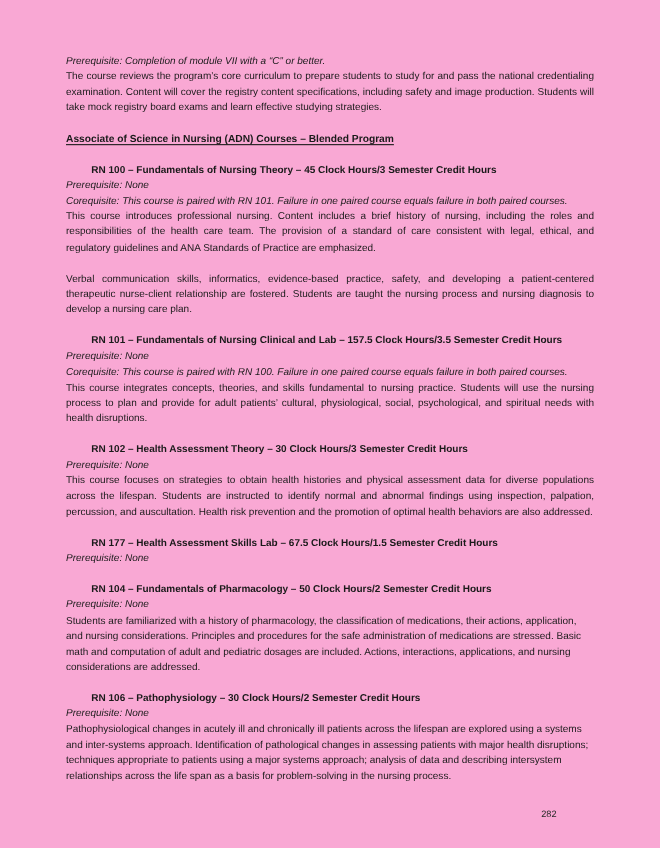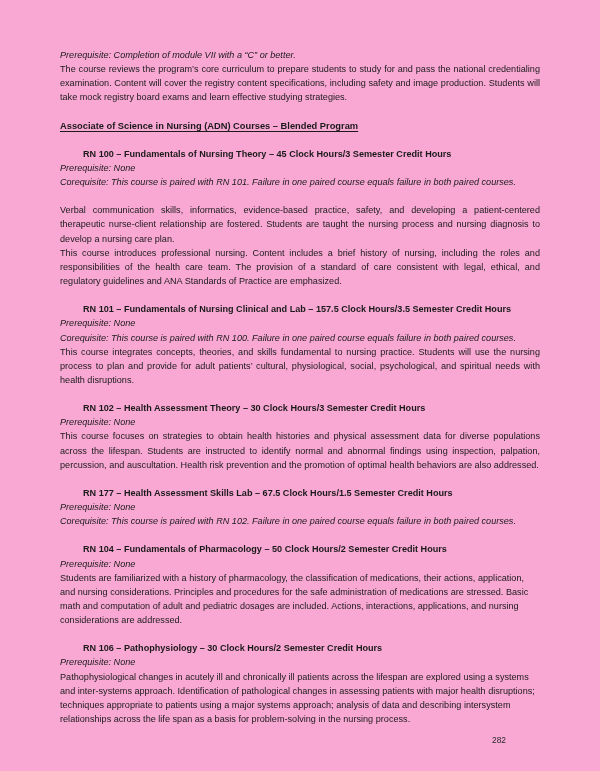--- a/index.html
+++ b/index.html
@@ -96,41 +96,40 @@
     </div>
 
     <div class="gap-md"></div>
 
     <p class="section-head">Associate of Science in Nursing (ADN) Courses – Blended Program</p>
 
     <div class="course-block">
       <p class="course-title">RN 100 – Fundamentals of Nursing Theory – 45 Clock Hours/3 Semester Credit Hours</p>
       <p class="ital left">Prerequisite: None</p>
       <p class="ital left">Corequisite: This course is paired with RN 101. Failure in one paired course equals failure in both paired courses.</p>
+      <p class="body-text just">This course introduces professional nursing. Content includes a brief history of nursing, including the roles and responsibilities of the health care team. The provision of a standard of care consistent with legal, ethical, and regulatory guidelines and ANA Standards of Practice are emphasized.</p>
       <p class="body-text just para-gap">Verbal communication skills, informatics, evidence-based practice, safety, and developing a patient-centered therapeutic nurse-client relationship are fostered. Students are taught the nursing process and nursing diagnosis to develop a nursing care plan.</p>
-      <p class="body-text just">This course introduces professional nursing. Content includes a brief history of nursing, including the roles and responsibilities of the health care team. The provision of a standard of care consistent with legal, ethical, and regulatory guidelines and ANA Standards of Practice are emphasized.</p>
     </div>
 
     <div class="course-block">
       <p class="course-title">RN 101 – Fundamentals of Nursing Clinical and Lab – 157.5 Clock Hours/3.5 Semester Credit Hours</p>
       <p class="ital left">Prerequisite: None</p>
       <p class="ital left">Corequisite: This course is paired with RN 100. Failure in one paired course equals failure in both paired courses.</p>
       <p class="body-text just">This course integrates concepts, theories, and skills fundamental to nursing practice. Students will use the nursing process to plan and provide for adult patients’ cultural, physiological, social, psychological, and spiritual needs with health disruptions.</p>
     </div>
 
     <div class="course-block">
       <p class="course-title">RN 102 – Health Assessment Theory – 30 Clock Hours/3 Semester Credit Hours</p>
       <p class="ital left">Prerequisite: None</p>
       <p class="body-text just">This course focuses on strategies to obtain health histories and physical assessment data for diverse populations across the lifespan. Students are instructed to identify normal and abnormal findings using inspection, palpation, percussion, and auscultation. Health risk prevention and the promotion of optimal health behaviors are also addressed.</p>
     </div>
 
     <div class="course-block">
       <p class="course-title">RN 177 – Health Assessment Skills Lab – 67.5 Clock Hours/1.5 Semester Credit Hours</p>
       <p class="ital left">Prerequisite: None</p>
-      <p class="ital left">Corequisite: This course is paired with RN 102. Failure in one paired course equals failure in both paired courses.</p>
     </div>
 
     <div class="course-block">
       <p class="course-title">RN 104 – Fundamentals of Pharmacology – 50 Clock Hours/2 Semester Credit Hours</p>
       <p class="ital left">Prerequisite: None</p>
       <p class="body-text left">Students are familiarized with a history of pharmacology, the classification of medications, their actions, application, and nursing considerations. Principles and procedures for the safe administration of medications are stressed. Basic math and computation of adult and pediatric dosages are included. Actions, interactions, applications, and nursing considerations are addressed.</p>
     </div>
 
     <div class="course-block">
       <p class="course-title">RN 106 – Pathophysiology – 30 Clock Hours/2 Semester Credit Hours</p>

